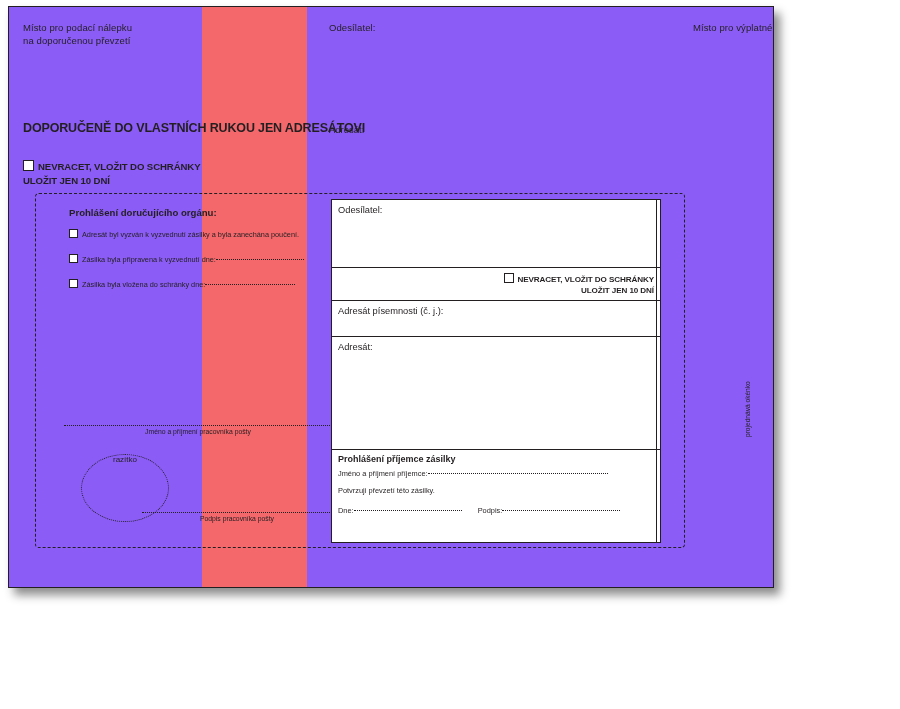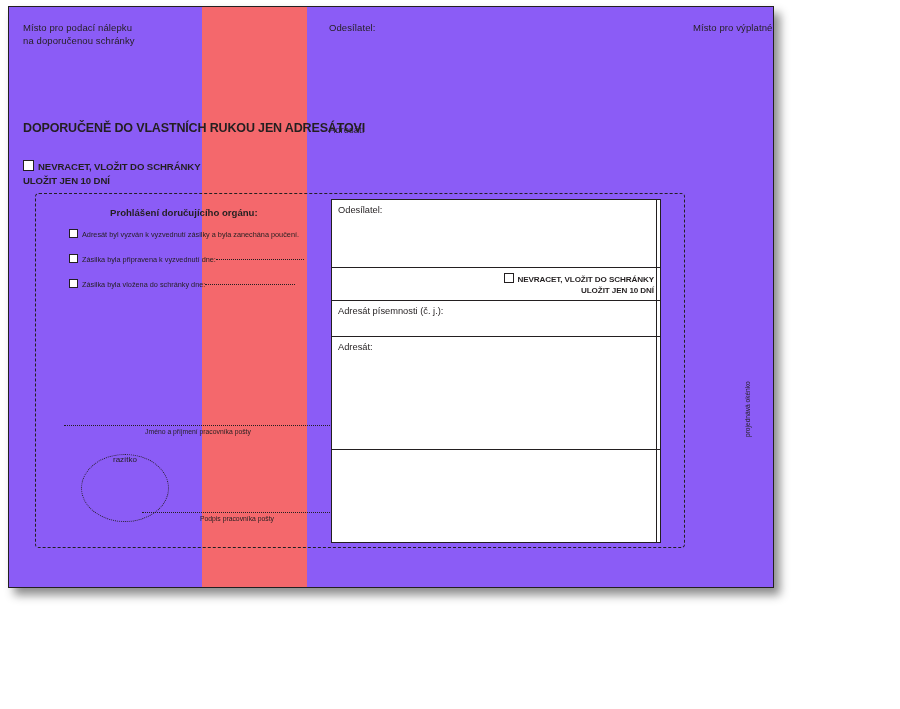--- a/index.html
+++ b/index.html
@@ -102,21 +102,20 @@
   }
 
   
   #decl-title {
     position: absolute;
     left: 60px;
     top: 200px;
     font-size: 9.6px;
     font-weight: bold;
     color: #231f20;
-    margin-left: 41px;
   }
   .decl-row {
     position: absolute;
     left: 60px;
     font-size: 7.3px;
     color: #231f20;
     width: 268px;
     white-space: nowrap;
   }
   .decl-row .cb {
@@ -313,21 +312,21 @@
 </style>
 </head>
 <body>
 
 <div id="envelope">
 
   <div id="red-band"></div>
 
   <div class="tiny-label" id="lbl-stamp-place">
     <div>Místo pro podací nálepku</div>
-    <div>na doporučenou schránky</div>
+    <div>na doporučenou převzetí</div>
   </div>
 
   <div class="tiny-label" id="lbl-sender-top">Odesílatel:</div>
   <div class="tiny-label" id="lbl-postage">Místo pro výplatné</div>
 
   <div id="hdr-doporucene">DOPORUČENĚ DO VLASTNÍCH RUKOU JEN ADRESÁTOVI</div>
   <div id="lbl-addressee-top">Adresát:</div>
 
   <div id="nevracet-top">
     <div>
@@ -376,19 +375,30 @@
     </div>
 
     <div class="dor-sect" id="dor-oznaceni">
       <div class="sect-label">Adresát písemnosti (č. j.):</div>
     </div>
 
     <div class="dor-sect" id="dor-adresat">
       <div class="sect-label">Adresát:</div>
     </div>
 
+    <div class="dor-sect" id="dor-prohlaseni">
+      <div id="proh-title">Prohlášení příjemce zásilky</div>
+      <div class="proh-line" id="proh-l1">
+        <span>Jméno a příjmení příjemce:</span><span class="dots-line" style="width:180px"></span>
+      </div>
+      <div class="proh-line" id="proh-l2">Potvrzuji převzetí této zásilky.</div>
+      <div class="proh-line" id="proh-l3">
+        <span>Dne:</span><span class="dots-line" style="width:108px"></span>
+        <span style="display:inline-block;width:14px"></span><span>Podpis:</span><span class="dots-line" style="width:118px"></span>
+      </div>
+    </div>
 
   </div>
   <div id="dor-card-edge"></div>
 
   <div id="side-text">projednává okénko</div>
 
 </div>
 
 </body></html>

